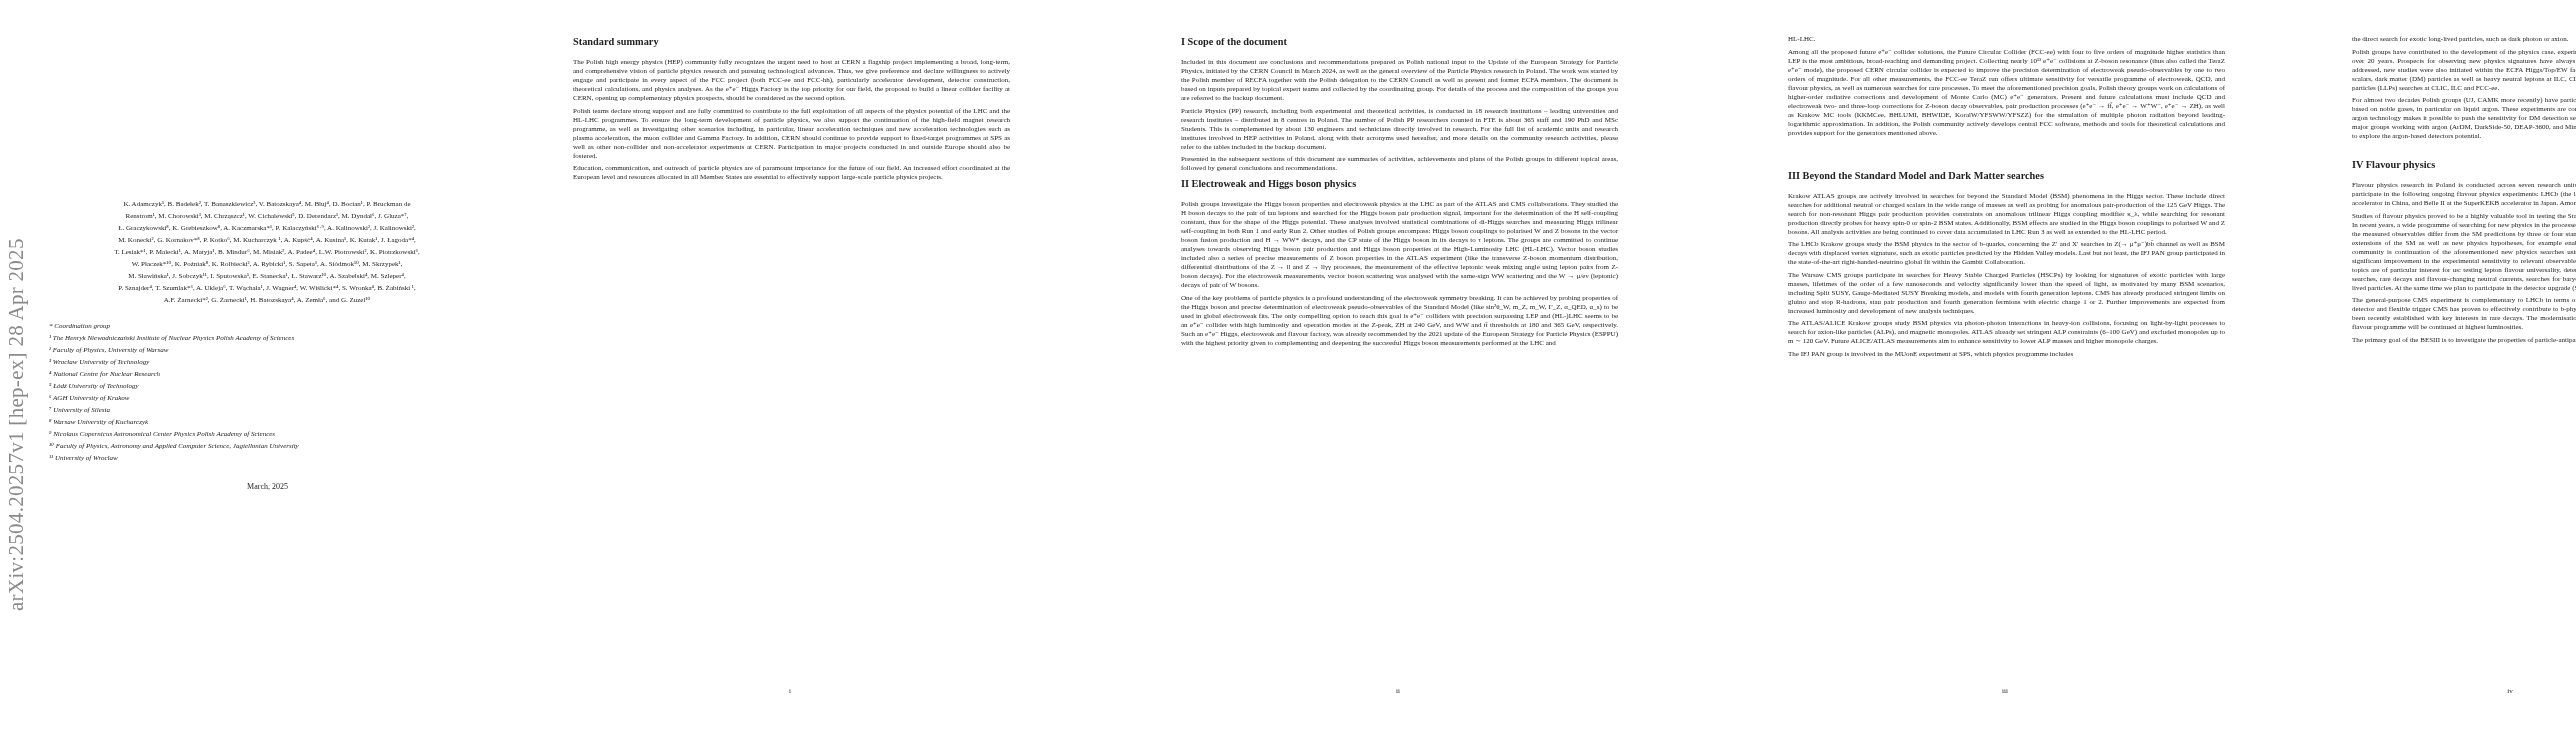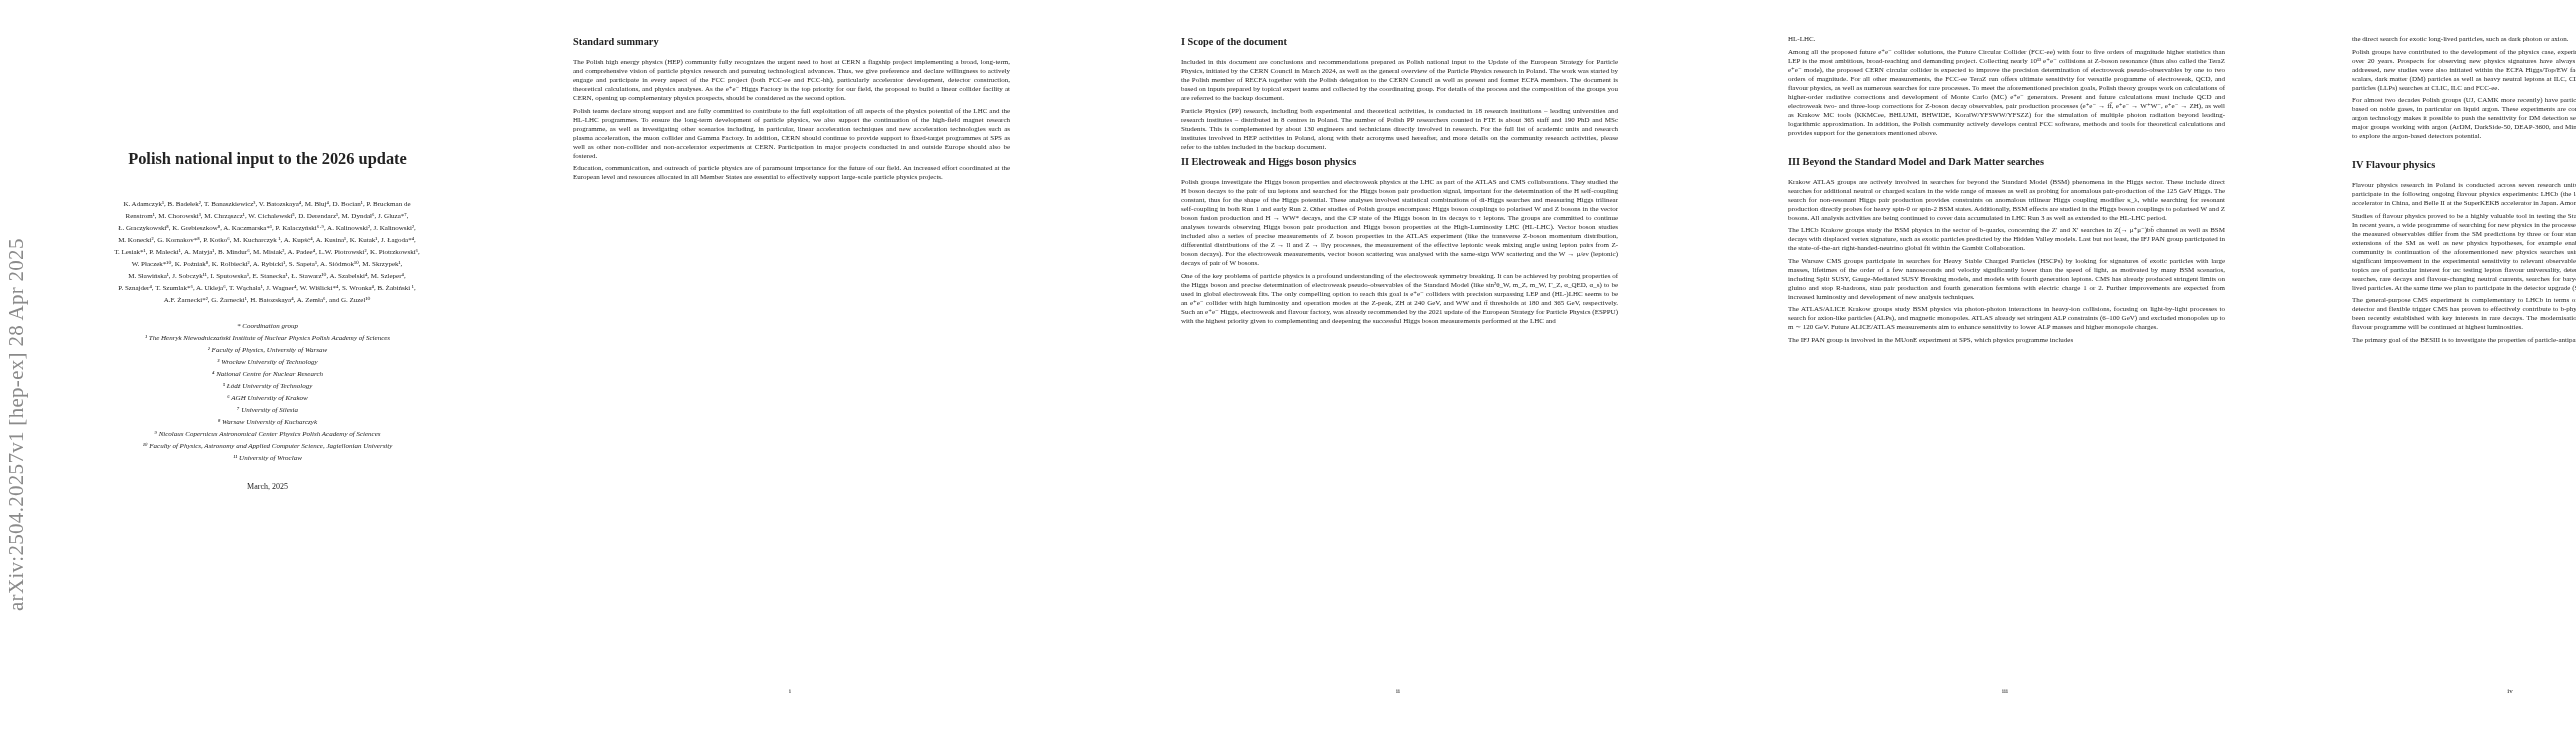--- a/index.html
+++ b/index.html
@@ -17,30 +17,29 @@
   .h { font-weight:bold; font-size:10.3px; margin:0 0 9.7px 0; line-height:13.4px; }
   .pagenum { position:absolute; top:687px; font-size:7px; width:100%; text-align:center; }
   #p4 .pagenum { left:0; width:267px; text-align:center; padding-left:135px; box-sizing:border-box; }
 
   
   .arxiv { position:absolute; left:3.6px; top:611px; transform-origin:0 0; transform:rotate(-90deg);
            font-family:"Liberation Serif",serif; font-size:21px; color:#8a8a8a; white-space:nowrap; letter-spacing:0.3px; }
   .title { position:absolute; left:49px; width:437px; top:148px; text-align:center; font-weight:bold;
            font-size:16.4px; line-height:22px; }
   .authors { position:absolute; left:36px; width:462px; top:198px; text-align:center; font-size:7px; line-height:12px; }
-  .affil { position:absolute; left:49px; width:437px; top:320px; text-align:center; font-size:7px; font-style:italic; line-height:12px; }
+  .affil { position:absolute; left:49px; width:437px; top:320px; text-align:left; font-size:7px; font-style:italic; line-height:12px; }
   .date { position:absolute; left:49px; width:437px; top:482px; text-align:center; font-size:8px; }
 </style>
 </head>
 <body>
 
 <div class="page" id="p0">
   <div class="arxiv">arXiv:2504.20257v1  [hep-ex]  28 Apr 2025</div>
   <div class="title">
-    <div>Polish national input to the 2026 update</div>
   </div>
   <div class="authors">
     <div>K. Adamczyk¹, B. Badełek², T. Banaszkiewicz³, V. Batozskaya⁴, M. Bluj⁴, D. Bocian¹, P. Bruckman de</div>
     <div>Renstrom¹, M. Chorowski³, M. Chrząszcz¹, W. Cichalewski⁵, D. Derendarz¹, M. Dyndał⁶, J. Gluza*⁷,</div>
     <div>Ł. Graczykowski⁸, K. Grebieszkow⁸, A. Kaczmarska*¹, P. Kalaczyński⁶·⁹, A. Kalinowski², J. Kalinowski²,</div>
     <div>M. Konecki², G. Kornakov*⁸, P. Kotko⁶, M. Kucharczyk ¹, A. Kupść⁴, A. Kusina¹, K. Kutak¹, J. Łagoda*⁴,</div>
     <div>T. Lesiak*¹, P. Malecki¹, A. Matyja¹, B. Mindur⁶, M. Misiak², A. Padee⁴, L.W. Piotrowski², K. Piotrzkowski⁶,</div>
     <div>W. Płaczek*¹⁰, K. Poźniak⁸, K. Rolbiecki², A. Rybicki¹, S. Sapeta¹, A. Siódmok¹⁰, M. Skrzypek¹,</div>
     <div>M. Sławińska¹, J. Sobczyk¹¹, I. Sputowska¹, E. Stanecka¹, Ł. Stawarz¹⁰, A. Szabelski⁴, M. Szleper⁴,</div>
     <div>P. Sznajder⁴, T. Szumlak*⁶, A. Ukleja⁶, T. Wąchała¹, J. Wagner⁴, W. Wiślicki*⁴, S. Wronka⁴, B. Żabiński ¹,</div>
@@ -71,32 +70,33 @@
     <p class="para">Education, communication, and outreach of particle physics are of paramount importance for the future of our field. An increased effort coordinated at the European level and resources allocated in all Member States are essential to effectively support large-scale particle physics projects.</p>
   </div>
   <div class="pagenum">i</div>
 </div>
 
 <div class="page" id="p2">
   <div class="col" style="top:35px;">
     <div class="h">I    Scope of the document</div>
     <p class="para">Included in this document are conclusions and recommendations prepared as Polish national input to the Update of the European Strategy for Particle Physics, initiated by the CERN Council in March 2024, as well as the general overview of the Particle Physics research in Poland. The work was started by the Polish member of RECFA together with the Polish delegation to the CERN Council as well as present and former ECFA members. The document is based on inputs prepared by topical expert teams and collected by the coordinating group. For details of the process and the composition of the groups you are referred to the backup document.</p>
     <p class="para">Particle Physics (PP) research, including both experimental and theoretical activities, is conducted in 18 research institutions – leading universities and research institutes – distributed in 8 centres in Poland. The number of Polish PP researchers counted in FTE is about 365 staff and 190 PhD and MSc Students. This is complemented by about 130 engineers and technicians directly involved in research. For the full list of academic units and research institutes involved in HEP activities in Poland, along with their acronyms used hereafter, and more details on the community research activities, please refer to the tables included in the backup document.</p>
+    <p class="para">Presented in the subsequent sections of this document are summaries of activities, achievements and plans of the Polish groups in different topical areas, followed by general conclusions and recommendations.</p>
     <div class="h" style="">II    Electroweak and Higgs boson physics</div>
     <p class="para">Polish groups investigate the Higgs boson properties and electroweak physics at the LHC as part of the ATLAS and CMS collaborations. They studied the H boson decays to the pair of tau leptons and searched for the Higgs boson pair production signal, important for the determination of the H self-coupling constant, thus for the shape of the Higgs potential. These analyses involved statistical combinations of di-Higgs searches and measuring Higgs trilinear self-coupling in both Run 1 and early Run 2. Other studies of Polish groups encompass: Higgs boson couplings to polarised W and Z bosons in the vector boson fusion production and H → WW* decays, and the CP state of the Higgs boson in its decays to τ leptons. The groups are committed to continue analyses towards observing Higgs boson pair production and Higgs boson properties at the High-Luminosity LHC (HL-LHC). Vector boson studies included also a series of precise measurements of Z boson properties in the ATLAS experiment (like the transverse Z-boson momentum distribution, differential distributions of the Z → ll and Z → llγγ processes, the measurement of the effective leptonic weak mixing angle using lepton pairs from Z-boson decays). For the electroweak measurements, vector boson scattering was analysed with the same-sign WW scattering and the W → μ/eν (leptonic) decays of pair of W bosons.</p>
     <p class="para">One of the key problems of particle physics is a profound understanding of the electroweak symmetry breaking. It can be achieved by probing properties of the Higgs boson and precise determination of electroweak pseudo-observables of the Standard Model (like sin²θ_W, m_Z, m_W, Γ_Z, α_QED, α_s) to be used in global electroweak fits. The only compelling option to reach this goal is e⁺e⁻ colliders with precision surpassing LEP and (HL-)LHC seems to be an e⁺e⁻ collider with high luminosity and operation modes at the Z-peak, ZH at 240 GeV, and WW and tt̄ thresholds at 180 and 365 GeV, respectively. Such an e⁺e⁻ Higgs, electroweak and flavour factory, was already recommended by the 2021 update of the European Strategy for Particle Physics (ESPPU) with the highest priority given to complementing and deepening the successful Higgs boson measurements performed at the LHC and</p>
   </div>
   <div class="pagenum">ii</div>
 </div>
 
 <div class="page" id="p3">
   <div class="col" style="top:35px;">
     <p class="para">HL-LHC.</p>
     <p class="para">Among all the proposed future e⁺e⁻ collider solutions, the Future Circular Collider (FCC-ee) with four to five orders of magnitude higher statistics than LEP is the most ambitious, broad-reaching and demanding project. Collecting nearly 10¹³ e⁺e⁻ collisions at Z-boson resonance (thus also called the TeraZ e⁺e⁻ mode), the proposed CERN circular collider is expected to improve the precision determination of electroweak pseudo-observables by one to two orders of magnitude. For all other measurements, the FCC-ee TeraZ run offers ultimate sensitivity for versatile programme of electroweak, QCD, and flavour physics, as well as numerous searches for rare processes. To meet the aforementioned precision goals, Polish theory groups work on calculations of higher-order radiative corrections and development of Monte Carlo (MC) e⁺e⁻ generators. Present and future calculations must include QCD and electroweak two- and three-loop corrections for Z-boson decay observables, pair production processes (e⁺e⁻ → ff̄, e⁺e⁻ → W⁺W⁻, e⁺e⁻ → ZH), as well as Krakow MC tools (KKMCee, BHLUMI, BHWIDE, KoralW/YFSWW/YFSZZ) for the simulation of multiple photon radiation beyond leading-logarithmic approximation. In addition, the Polish community actively develops central FCC software, methods and tools for theoretical calculations and provides support for the generators mentioned above.</p>
-    <div class="h" style="margin-top:17px;">III    Beyond the Standard Model and Dark Matter searches</div>
+    <div class="h" style="margin-top:31px;">III    Beyond the Standard Model and Dark Matter searches</div>
     <p class="para">Krakow ATLAS groups are actively involved in searches for beyond the Standard Model (BSM) phenomena in the Higgs sector. These include direct searches for additional neutral or charged scalars in the wide range of masses as well as probing for anomalous pair-production of the 125 GeV Higgs. The search for non-resonant Higgs pair production provides constraints on anomalous trilinear Higgs coupling modifier κ_λ, while searching for resonant production directly probes for heavy spin-0 or spin-2 BSM states. Additionally, BSM effects are studied in the Higgs boson couplings to polarised W and Z bosons. All analysis activities are being continued to cover data accumulated in LHC Run 3 as well as extended to the HL-LHC period.</p>
     <p class="para">The LHCb Krakow groups study the BSM physics in the sector of b-quarks, concerning the Z′ and X′ searches in Z(→ μ⁺μ⁻)bb̄ channel as well as BSM decays with displaced vertex signature, such as exotic particles predicted by the Hidden Valley models. Last but not least, the IFJ PAN group participated in the state-of-the-art right-handed-neutrino global fit within the Gambit Collaboration.</p>
     <p class="para">The Warsaw CMS groups participate in searches for Heavy Stable Charged Particles (HSCPs) by looking for signatures of exotic particles with large masses, lifetimes of the order of a few nanoseconds and velocity significantly lower than the speed of light, as motivated by many BSM scenarios, including Split SUSY, Gauge-Mediated SUSY Breaking models, and models with fourth generation leptons. CMS has already produced stringent limits on gluino and stop R-hadrons, stau pair production and fourth generation fermions with electric charge 1 or 2. Further improvements are expected from increased luminosity and development of new analysis techniques.</p>
     <p class="para">The ATLAS/ALICE Krakow groups study BSM physics via photon-photon interactions in heavy-ion collisions, focusing on light-by-light processes to search for axion-like particles (ALPs), and magnetic monopoles. ATLAS already set stringent ALP constraints (6–100 GeV) and excluded monopoles up to m ∼ 120 GeV. Future ALICE/ATLAS measurements aim to enhance sensitivity to lower ALP masses and higher monopole charges.</p>
     <p class="para">The IFJ PAN group is involved in the MUonE experiment at SPS, which physics programme includes</p>
   </div>
   <div class="pagenum">iii</div>
 </div>
 
 <div class="page" id="p4">

